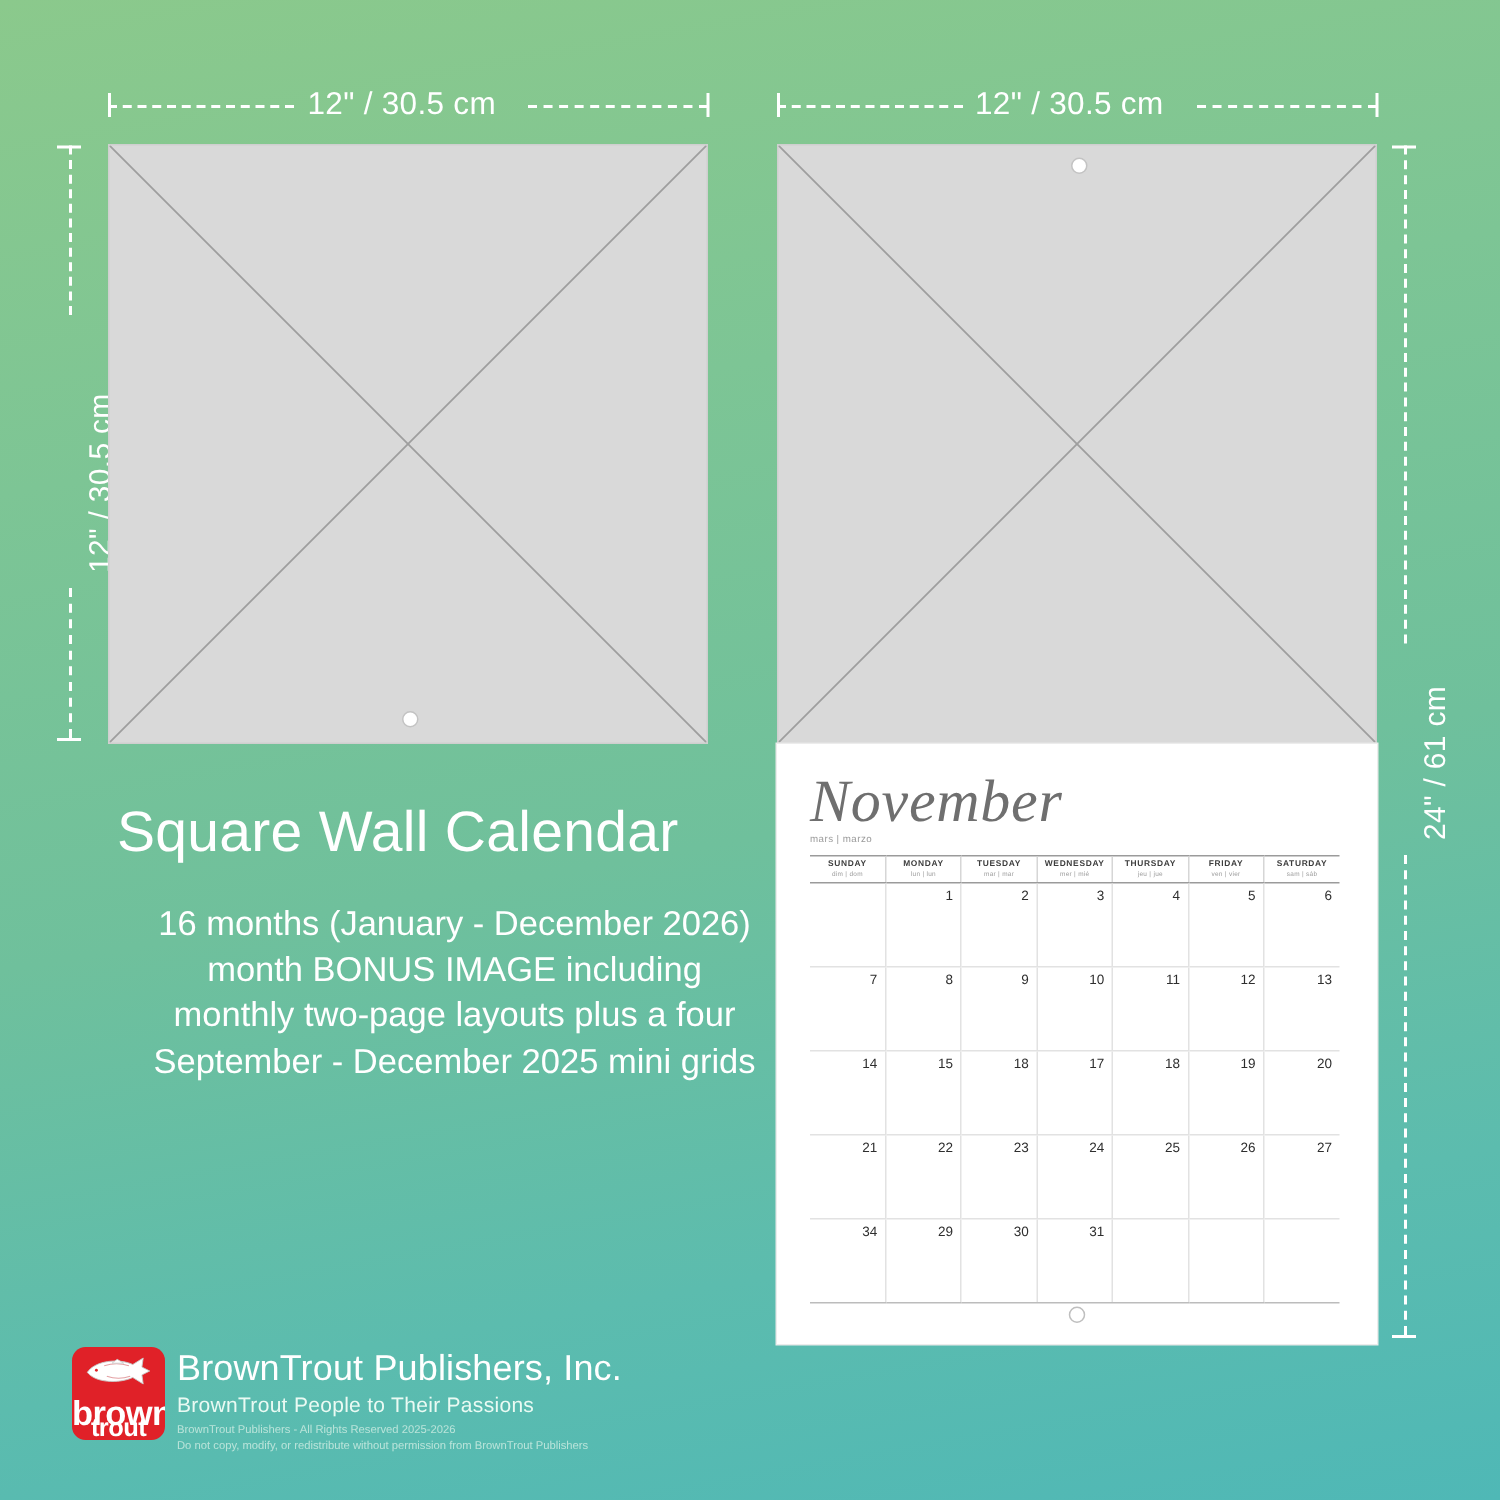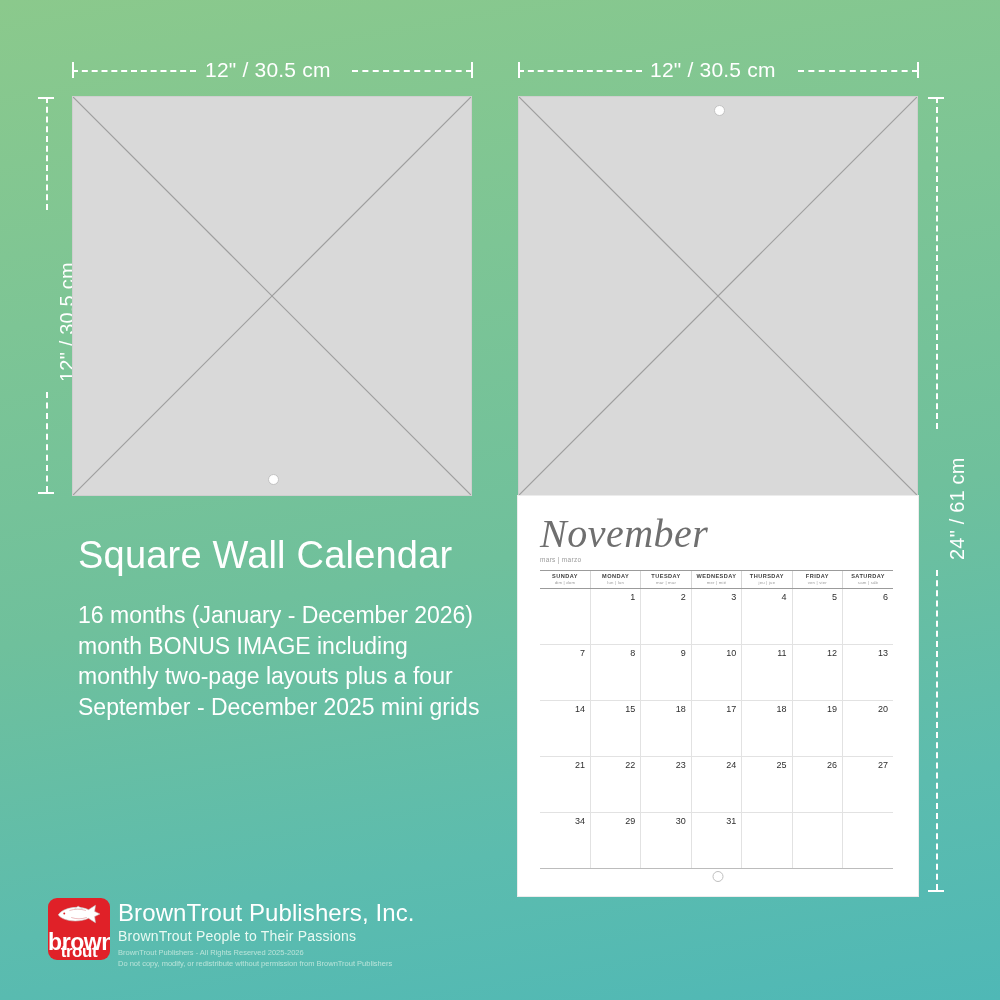--- a/index.html
+++ b/index.html
@@ -180,20 +180,21 @@
     white-space: nowrap;
   }
   .subcopy {
     position: absolute;
     left: 78px;
     top: 600px;
     color: #ffffff;
     font-size: 23px;
     line-height: 1.33;
     width: 450px;
+    text-align: center;
   }
 
   
   .logo {
     position: absolute;
     left: 48px;
     top: 898px;
     width: 62px;
     height: 62px;
     background: #e02128;

